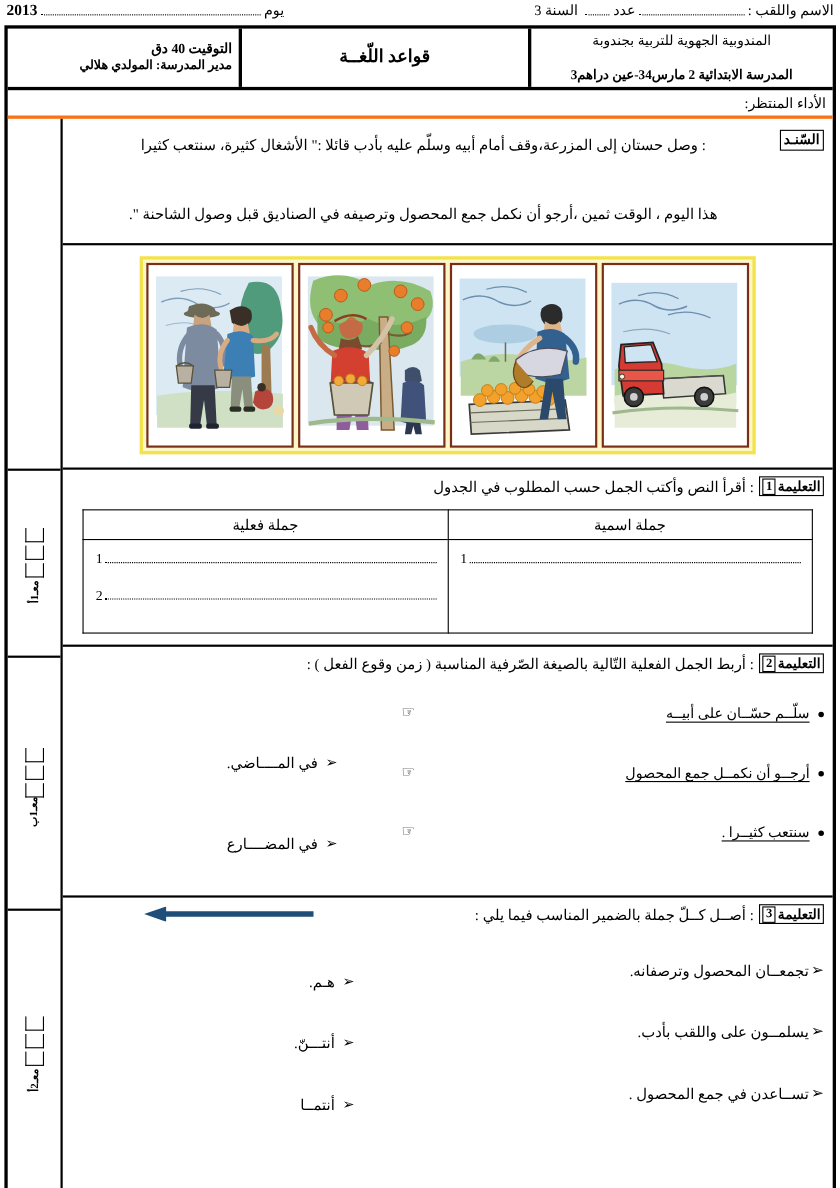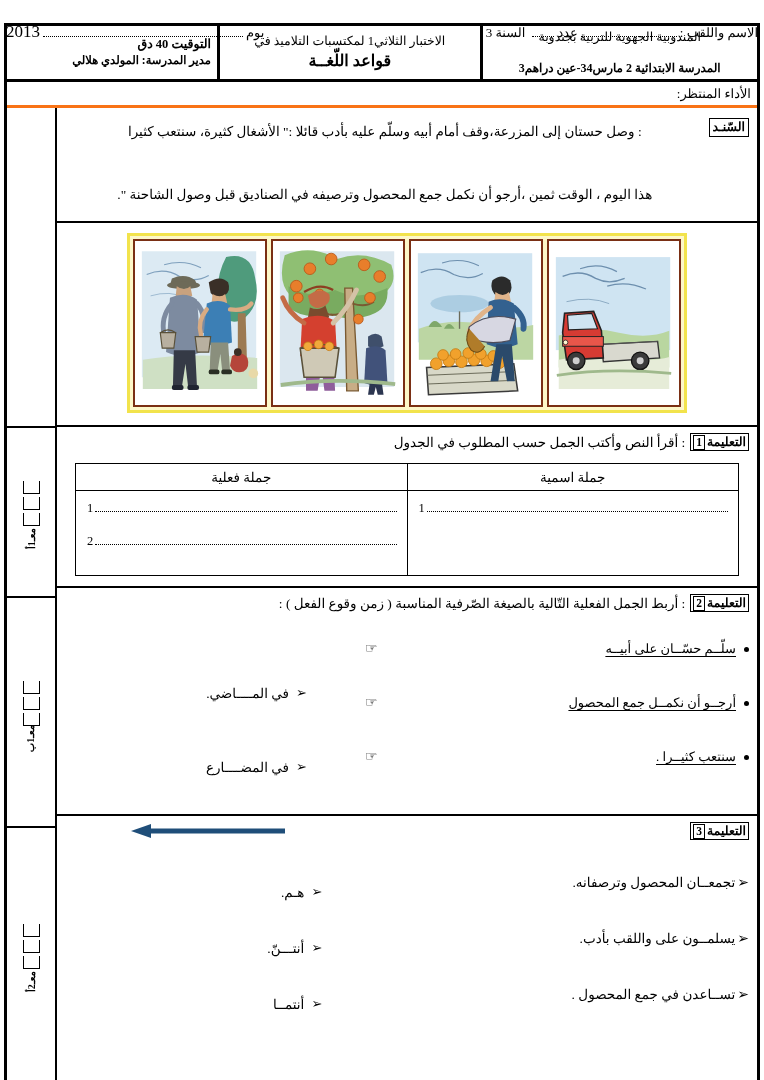--- a/index.html
+++ b/index.html
@@ -37,21 +37,21 @@
   .id-label { font-size: 13px; font-weight: 400; }
   .dots-sm {
     display: inline-block;
     border-bottom: 1px dotted #000;
     height: 9px;
     margin: 0 3px;
   }
   .dots-w1 { width: 96px; }
   .dots-w2 { width: 22px; }
   .dots-w3 { width: 200px; }
-  .year-num { font-size: 17px; font-weight: 400; letter-spacing: 0; margin-top: 20px; }
+  .year-num { font-size: 14px; font-weight: 700; letter-spacing: 0; }
   .sana { font-size: 13px; margin-right: 4px; }
 
   
   .sheet {
     margin: 1px 4px 0 4px;
     border: 3px solid #000;
     box-sizing: border-box;
     width: 756px;
     position: relative;
   }
@@ -377,21 +377,20 @@
 </div>
 
 <div class="sheet">
 
   <div class="head-band">
     <div class="head-cell hc-right">
       <div class="hc-line1">المندوبية الجهوية للتربية بجندوبة</div>
       <div class="hc-line2">المدرسة الابتدائية 2 مارس34-عين دراهم3</div>
     </div>
     <div class="head-cell hc-mid">
-      <div class="hc-line1">الاختبار الثلاثي1 لمكتسبات التلاميذ في</div>
       <div class="hc-title">قواعد اللّغــة</div>
     </div>
     <div class="head-cell hc-left">
       <div class="hc-line1">التوقيت  40 دق</div>
       <div class="hc-line2">مدير المدرسة: المولدي هلالي</div>
     </div>
   </div>
 
   <div class="perf-row">
     <span>الأداء المنتظر:</span>
@@ -653,20 +652,21 @@
           </div>
         </div>
       </div>
 
       <div class="exo">
         <div class="exo-head exo3-head">
           <span class="exo-tag">
             <span>التعليمة</span>
             <span class="exo-num">3</span>
           </span>
+          <span class="exo-instr">: أصــل  كــلّ جملة بالضمير المناسب فيما يلي :</span>
           <svg class="blue-arrow" viewBox="0 0 162 14" xmlns="http://www.w3.org/2000/svg">
             <line x1="158" y1="7" x2="22" y2="7" stroke="#1f4e79" stroke-width="5"></line>
             <polygon points="4,7 24,0 24,14" fill="#1f4e79"></polygon>
           </svg>
         </div>
         <div class="match3">
           <div class="m3-right">
             <div class="m3-item">
               <span class="arrow-bullet">➢</span>
               <span>تجمعــان المحصول وترصفانه.</span>

